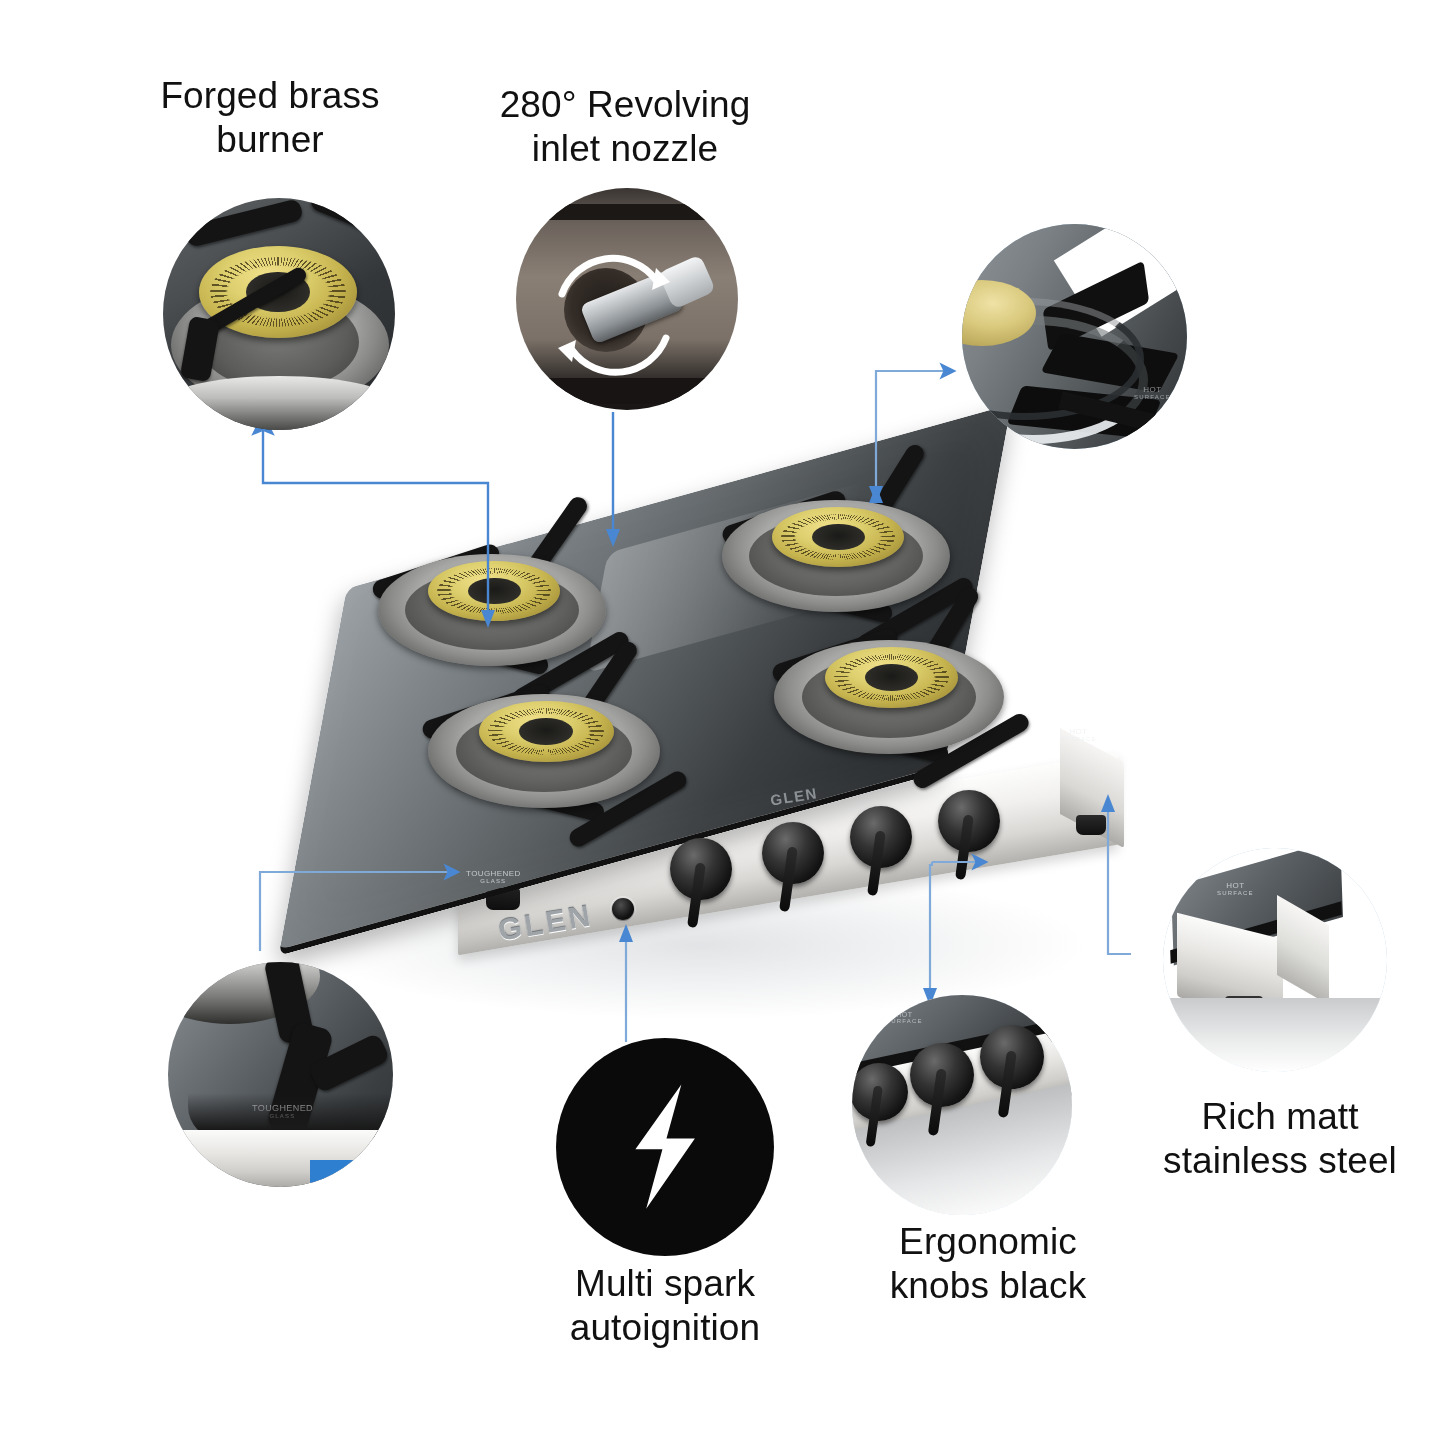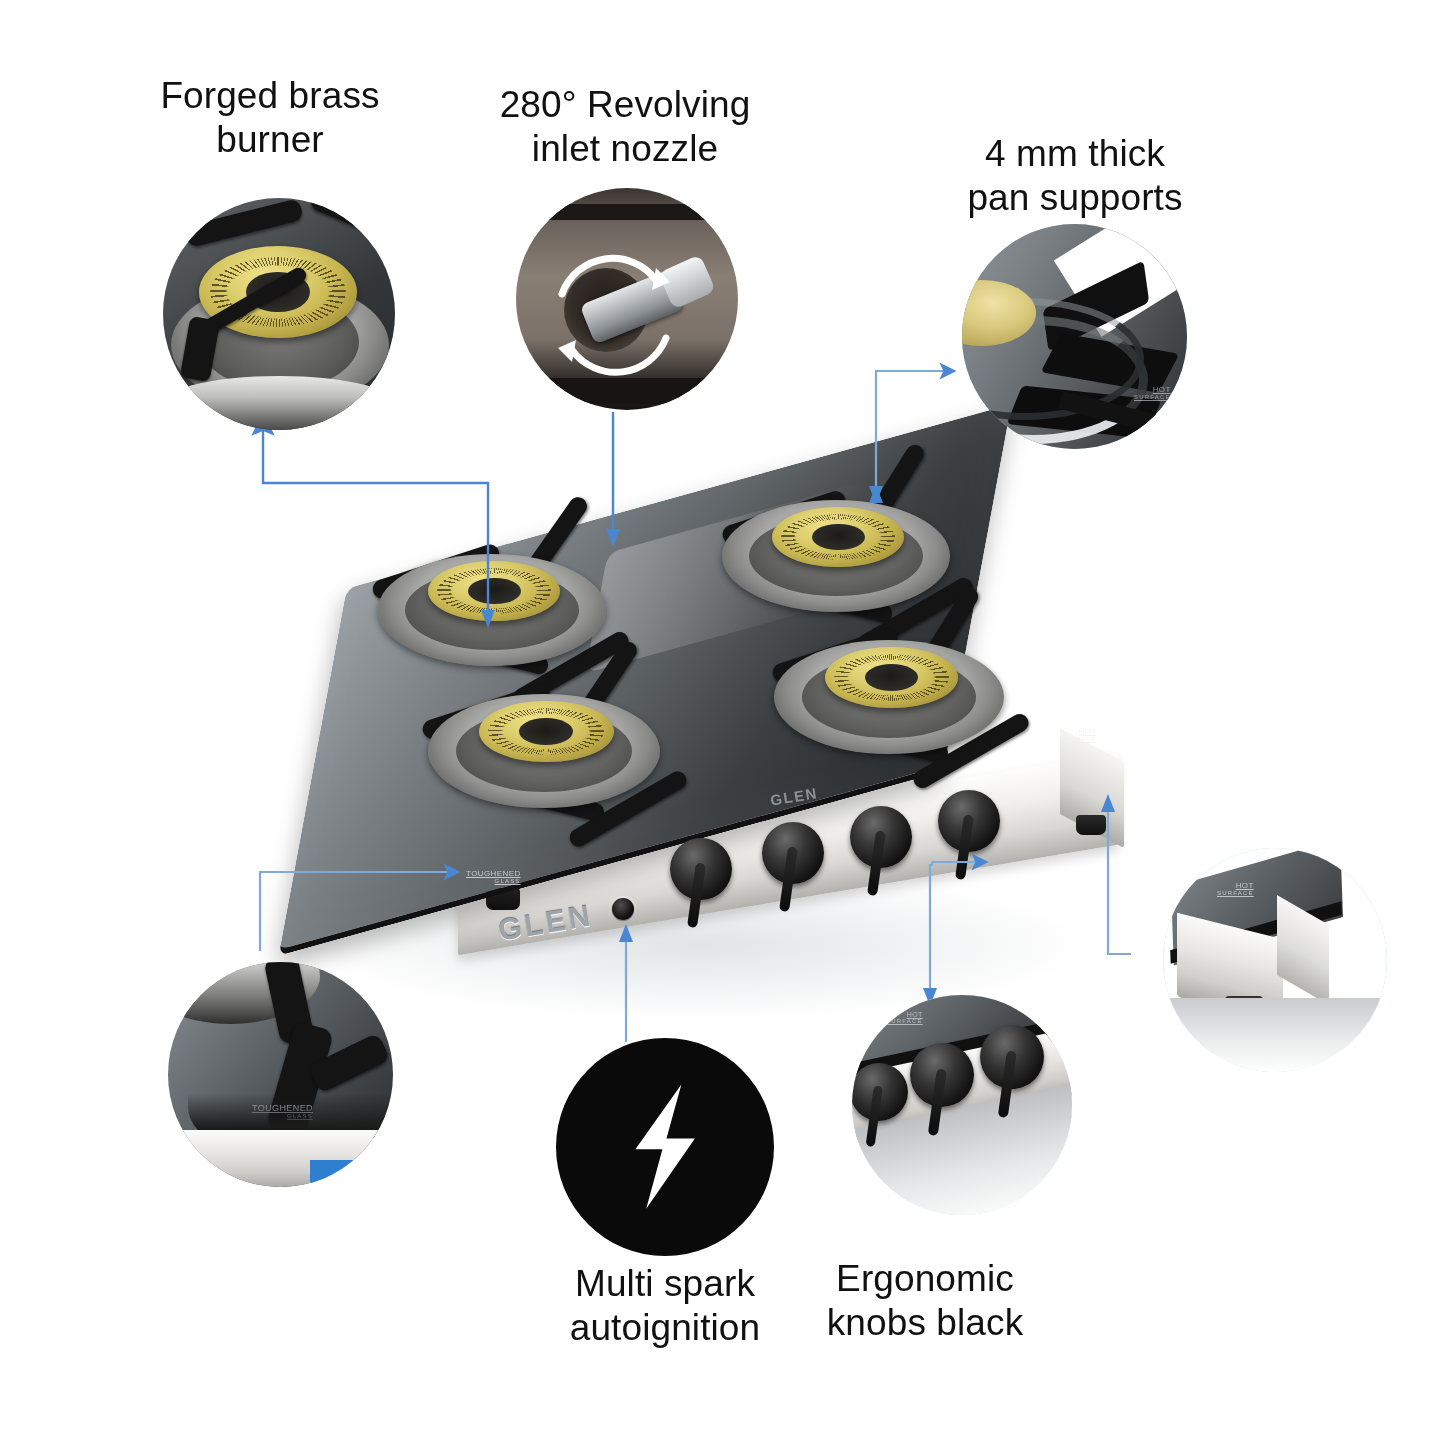--- a/index.html
+++ b/index.html
@@ -107,21 +107,21 @@
     position:absolute;left:42%;top:40%;width:16%;height:105%;
     background:linear-gradient(180deg,#2c2c2c,#0b0b0b);
     border-radius:5px;transform:rotate(8deg);transform-origin:top center;
   }
 
   
   .emblem{
     position:absolute;color:rgba(235,238,242,.72);
     font-size:8px;letter-spacing:.4px;line-height:1.05;
     font-family:"Liberation Sans", sans-serif;
-    white-space:nowrap;text-align:right;text-decoration:underline;
+    white-space:nowrap;text-align:center;
   }
   .emblem .g{display:block;font-size:6px;letter-spacing:1.2px;}
 
   .brandtext{
     position:absolute;
     font-size:30px;font-weight:700;letter-spacing:3px;
     color:#9fa4a9;
     text-shadow:0 1px 0 #fff, 0 -1px 1px #6d7277;
     font-family:"Liberation Sans", sans-serif;
   }
@@ -474,24 +474,24 @@
       <span class="g">SURFACE</span>
     </div>
   </div>
 
   <div class="label" style="left:120px;top:74px;width:300px;">Forged brass
 burner</div>
 
   <div class="label" style="left:455px;top:83px;width:340px;">280° Revolving
 inlet nozzle</div>
 
-  <div class="label" style="left:915px;top:132px;width:320px;">4 mm thick
-pan supports</div>
 
 
   <div class="label" style="left:515px;top:1262px;width:300px;">Multi spark
 autoignition</div>
 
-  <div class="label" style="left:775px;top:1220px;width:300px;margin-top:37px;">Ergonomic
+  <div class="label" style="left:838px;top:1220px;width:300px;">Ergonomic
 knobs black</div>
 
+  <div class="label" style="left:1120px;top:1095px;width:320px;">Rich matt
+stainless steel</div>
 
 </div>
 
 </body></html>

